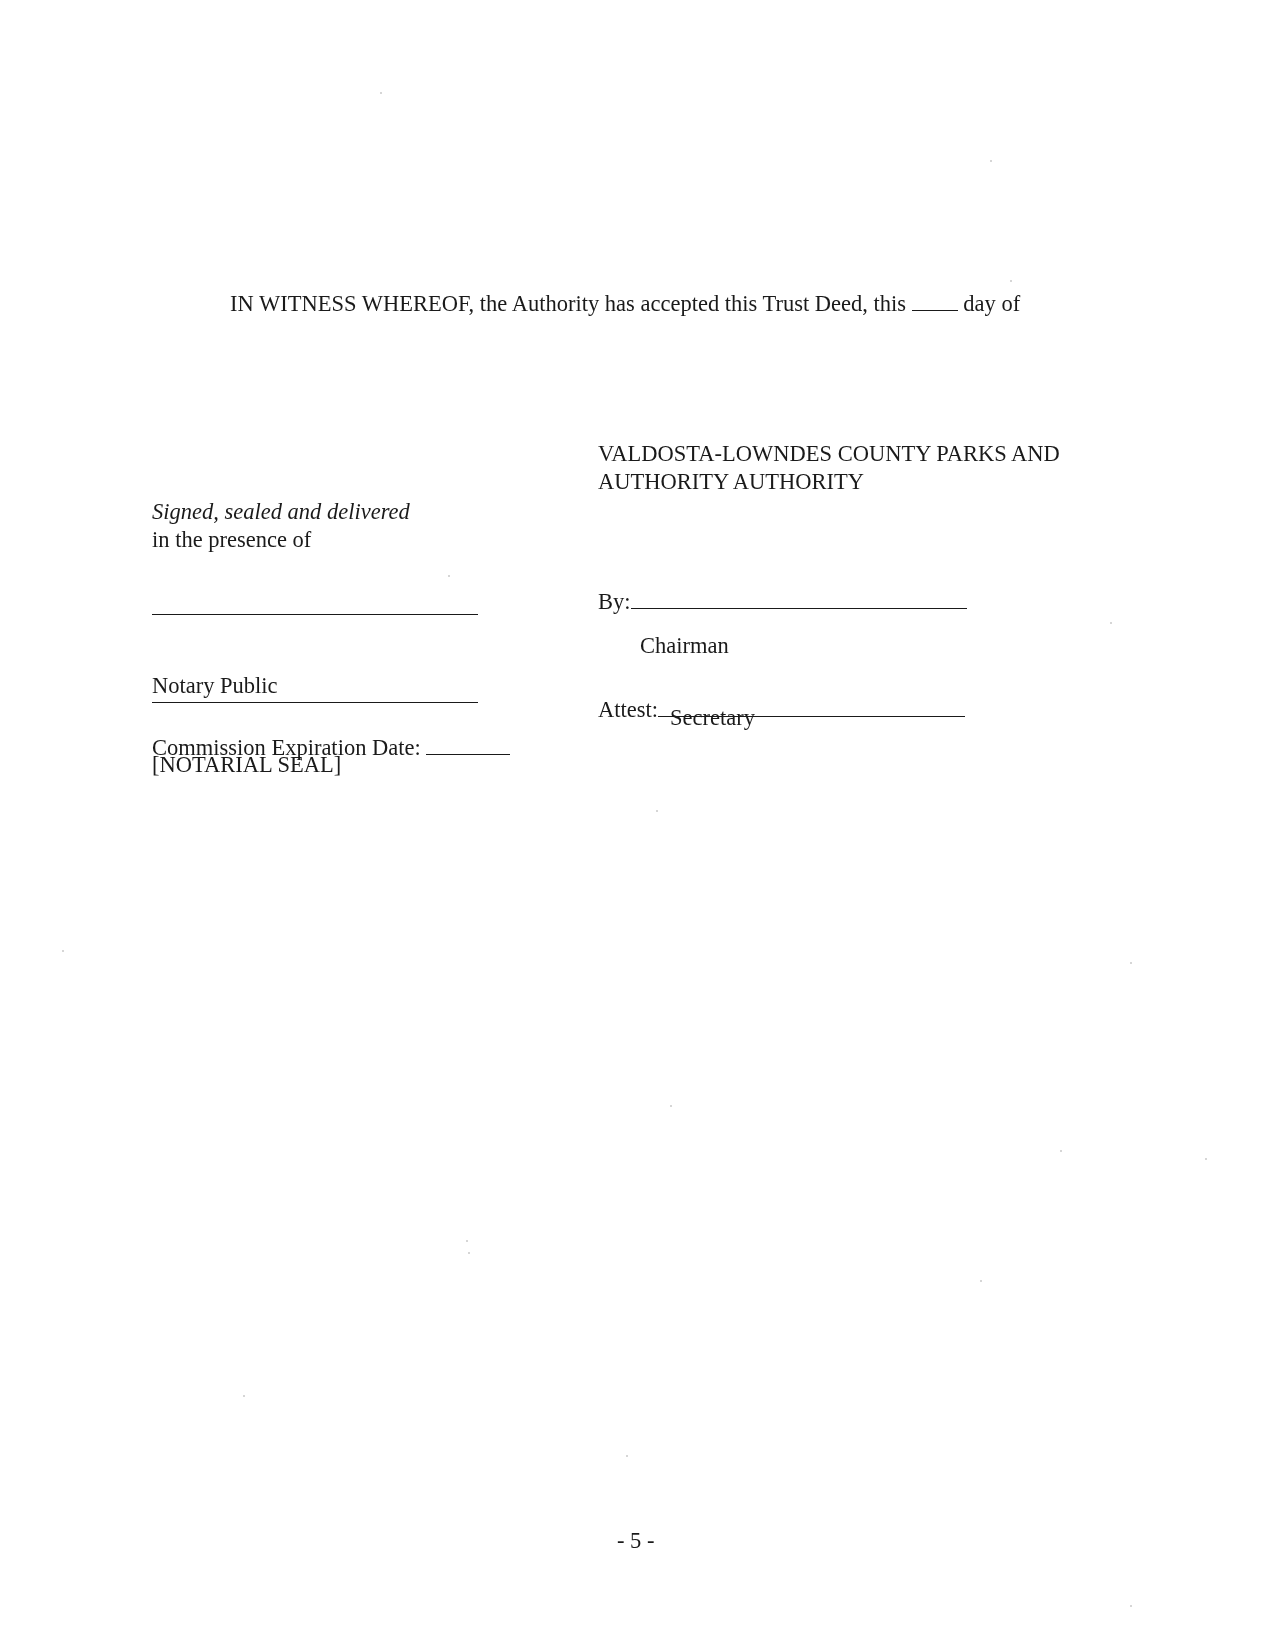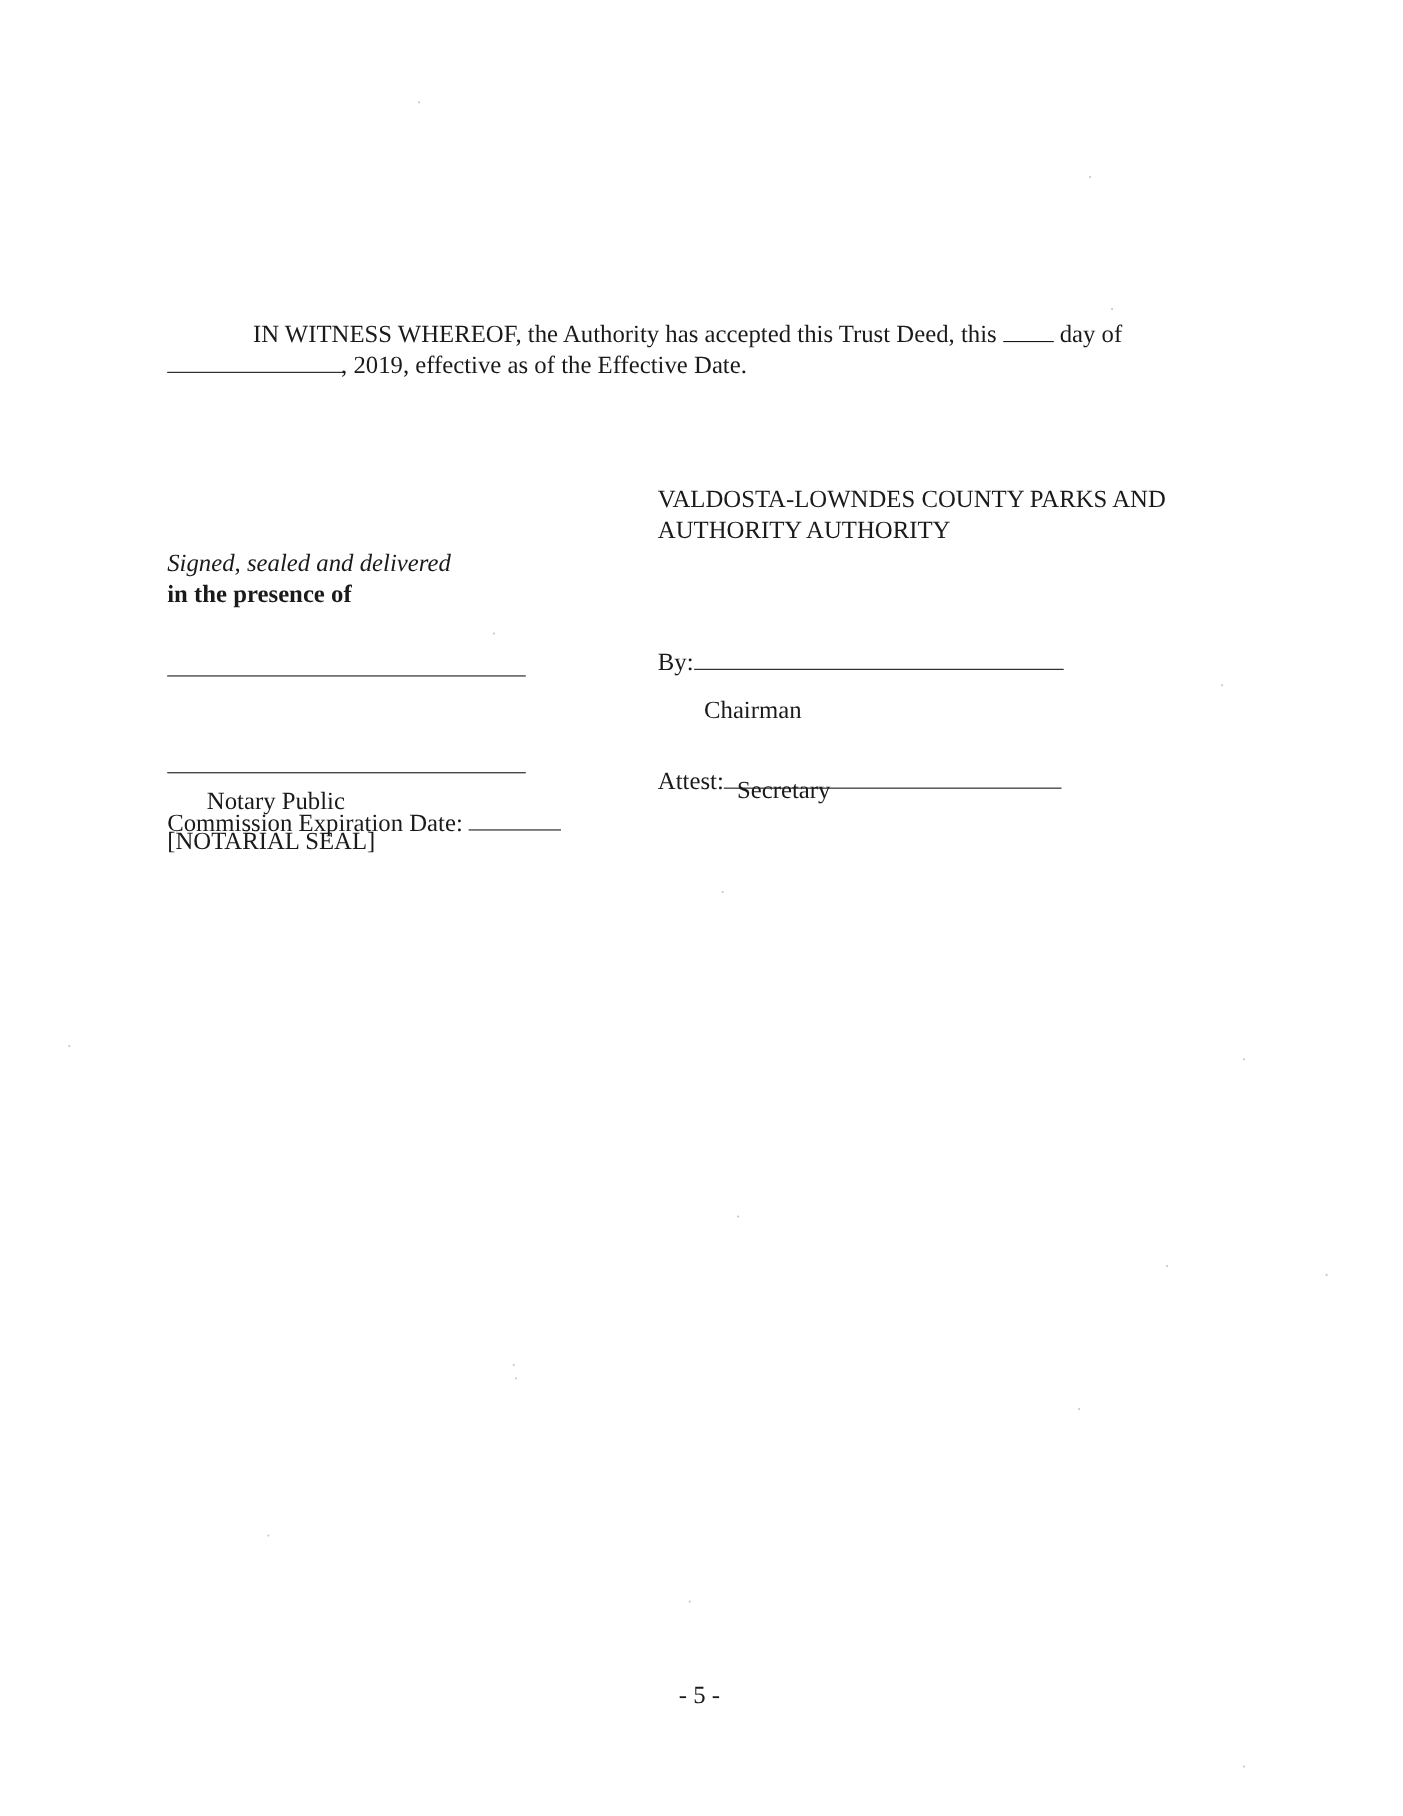--- a/index.html
+++ b/index.html
@@ -50,45 +50,42 @@
 </head>
 <body>
 
 <div class="page">
 
   <div class="abs" style="left:230px; top:290px;">
     <span>IN WITNESS WHEREOF, the Authority has accepted this Trust Deed, this</span>
     <span class="blank" style="width:46px;"></span>
     <span>day of</span>
   </div>
-  <div class="abs" style="left:152px; top:318px;">
-    <span class="blank" style="width:161px; margin-right:-3px;"></span><span>, 2019, effective as of the Effective Date.</span>
-  </div>
 
   <div class="abs" style="left:598px; top:440px;">VALDOSTA-LOWNDES COUNTY PARKS AND</div>
   <div class="abs" style="left:598px; top:468px;">AUTHORITY AUTHORITY</div>
 
   <div class="abs" style="left:152px; top:498px;font-style:italic;">Signed, sealed and delivered</div>
-  <div class="abs" style="left:152px; top:526px;font-weight:bold;">in the presence of</div>
+  <div class="abs" style="left:152px; top:526px;">in the presence of</div>
 
   <div class="sigline" style="left:152px; top:614px; width:326px;"></div>
 
   <div class="abs" style="left:598px; top:588px;">
     <span>By:</span><span class="blank" style="width:336px;"></span>
   </div>
   <div class="abs" style="left:640px; top:632px;">Chairman</div>
 
   <div class="sigline" style="left:152px; top:702px; width:326px;"></div>
 
   <div class="abs" style="left:598px; top:696px;">
     <span>Attest:</span><span class="blank" style="width:307px;"></span>
   </div>
   <div class="abs" style="left:670px; top:704px;">Secretary</div>
 
-  <div class="abs" style="left:152px; top:714px;margin-left:36px;">Notary Public</div>
+  <div class="abs" style="left:152px; top:672px;">Notary Public</div>
   <div class="abs" style="left:152px; top:734px;">
     <span>Commission Expiration Date:</span>
     <span class="blank" style="width:84px;"></span>
   </div>
 
   <div class="abs" style="left:152px; top:751px;">[NOTARIAL SEAL]</div>
 
   <div class="abs" style="left:617px; top:1527px;">- 5 -</div>
 
   <div class="speck" style="left:380px; top:92px;"></div>

